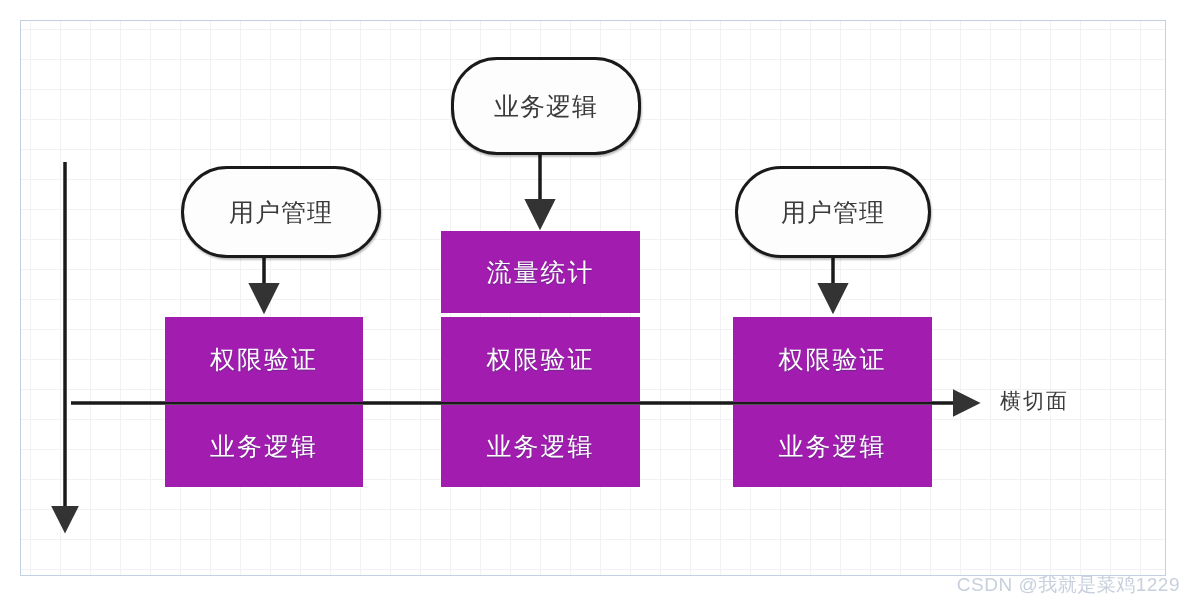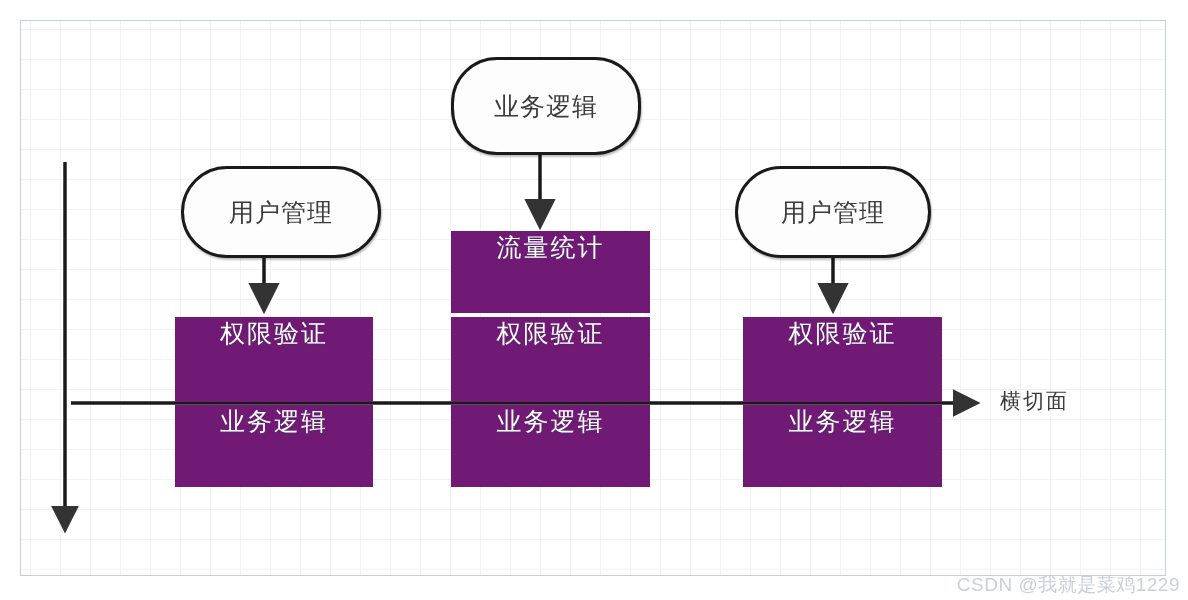--- a/index.html
+++ b/index.html
@@ -52,29 +52,29 @@
     align-items: center;
     justify-content: center;
     color: #3b3b3b;
     font-size: 25px;
     letter-spacing: 1px;
     box-shadow: 1px 2px 2px rgba(0,0,0,0.25);
   }
   
   .layer-box {
     position: absolute;
-    background: #701a75;
+    background: #a21caf;
     box-sizing: border-box;
     display: flex;
+    align-items: center;
     justify-content: center;
     color: #ffffff;
     font-size: 25px;
     letter-spacing: 2px;
     text-shadow: 0 1px 1px rgba(40,60,90,0.45);
-    margin-left: 10px;
   }
   
   .plain-label {
     position: absolute;
     color: #3b3b3b;
     font-size: 21px;
     letter-spacing: 2px;
     white-space: nowrap;
   }
   

